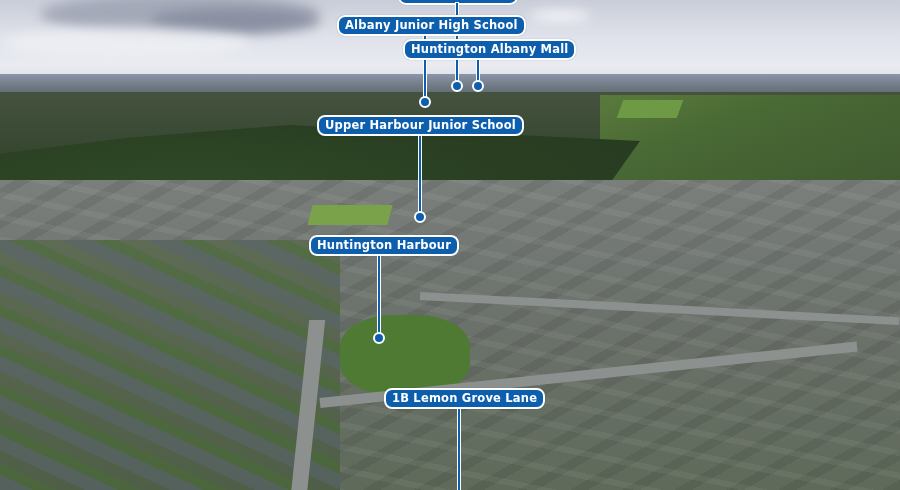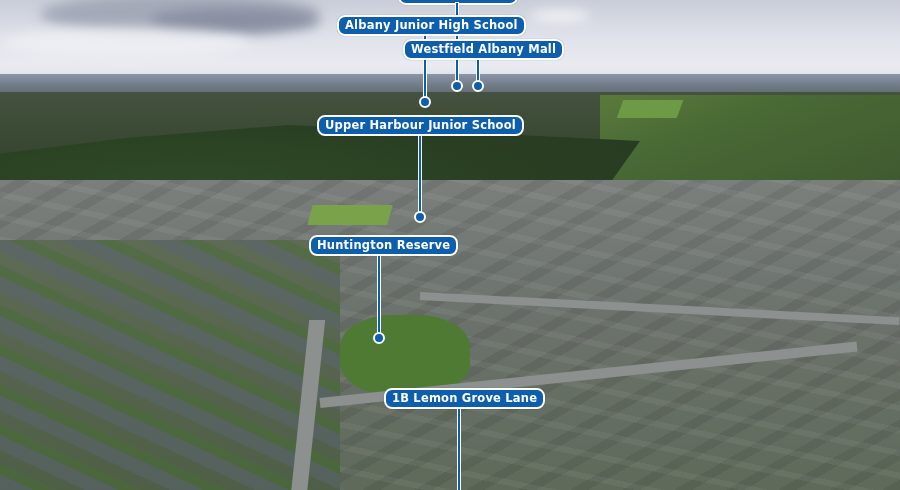--- a/index.html
+++ b/index.html
@@ -65,24 +65,24 @@
 <div class="pin-label" style="left:398px;top:-16px;width:104px;"></div>
 <div class="stem" style="left:456px;top:3px;height:80px;"></div>
 <div class="dot" style="left:451px;top:80px;"></div>
 
 <div class="stem" style="left:424px;top:34px;height:66px;"></div>
 <div class="dot" style="left:419px;top:96px;"></div>
 <div class="pin-label" style="left:337px;top:15px;">Albany Junior High School</div>
 
 <div class="stem" style="left:477px;top:58px;height:24px;"></div>
 <div class="dot" style="left:472px;top:80px;"></div>
-<div class="pin-label" style="left:403px;top:39px;">Westfield Albany Mall</div>
+<div class="pin-label" style="left:403px;top:39px;">Huntington Albany Mall</div>
 
 <div class="stem" style="left:419px;top:134px;height:80px;"></div>
 <div class="dot" style="left:414px;top:211px;"></div>
 <div class="pin-label" style="left:317px;top:115px;">Upper Harbour Junior School</div>
 
 <div class="stem" style="left:378px;top:254px;height:80px;"></div>
 <div class="dot" style="left:373px;top:332px;"></div>
-<div class="pin-label" style="left:309px;top:235px;">Huntington Reserve</div>
+<div class="pin-label" style="left:309px;top:235px;">Huntington Harbour</div>
 
 <div class="stem" style="left:458px;top:406px;height:90px;"></div>
 <div class="pin-label" style="left:384px;top:388px;">1B Lemon Grove Lane</div>
 
 </body></html>

